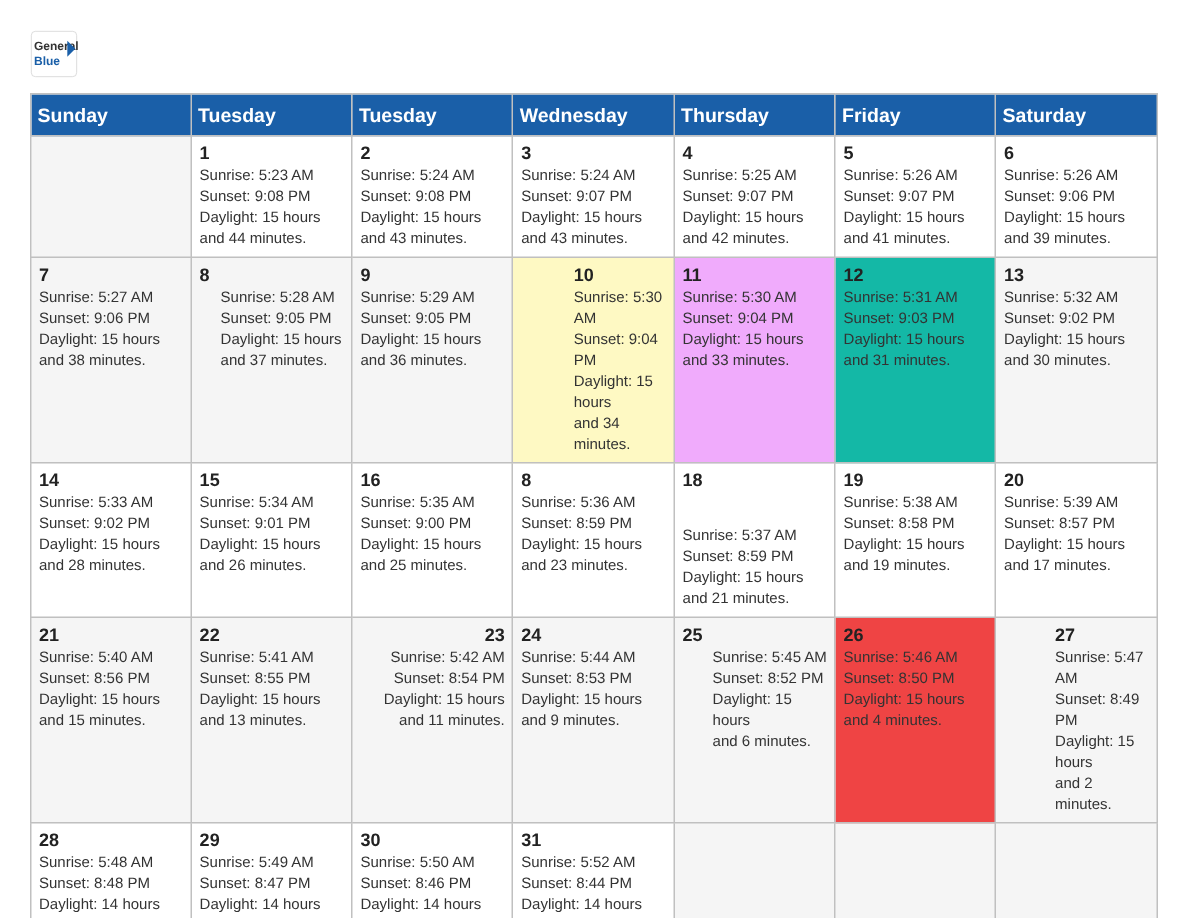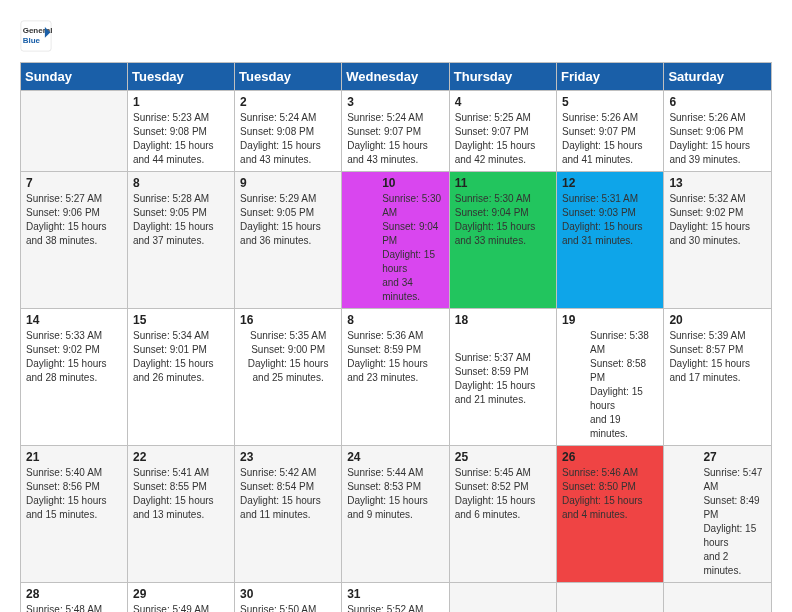--- a/index.html
+++ b/index.html
@@ -155,47 +155,47 @@
       <tr style="background: rgb(245, 245, 245);">
         <td style="background: rgb(245, 245, 245);">
           <span class="day-num">7</span>
           <div class="day-info" style="white-space: pre-line;">Sunrise: 5:27 AM
 Sunset: 9:06 PM
 Daylight: 15 hours
 and 38 minutes.</div>
         </td>
         <td style="background: rgb(245, 245, 245);">
           <span class="day-num">8</span>
-          <div class="day-info" style="white-space: pre-line;">Sunrise: 5:28 AM
+          <div class="day-info" style="white-space: pre-line; margin-left: 14px;">Sunrise: 5:28 AM
 Sunset: 9:05 PM
 Daylight: 15 hours
 and 37 minutes.</div>
         </td>
         <td style="background: rgb(245, 245, 245);">
           <span class="day-num">9</span>
           <div class="day-info" style="white-space: pre-line;">Sunrise: 5:29 AM
 Sunset: 9:05 PM
 Daylight: 15 hours
 and 36 minutes.</div>
         </td>
-        <td style="background: #d946ef; padding-left: 40px;">
+        <td style="background: #fef9c3; padding-left: 40px;">
           <span class="day-num">10</span>
           <div class="day-info" style="white-space: pre-line;">Sunrise: 5:30 AM
 Sunset: 9:04 PM
 Daylight: 15 hours
 and 34 minutes.</div>
         </td>
-        <td style="background: #22c55e;">
+        <td style="background: #f0abfc;">
           <span class="day-num">11</span>
           <div class="day-info" style="white-space: pre-line;">Sunrise: 5:30 AM
 Sunset: 9:04 PM
 Daylight: 15 hours
 and 33 minutes.</div>
         </td>
-        <td style="background: #0ea5e9;">
+        <td style="background: #14b8a6;">
           <span class="day-num">12</span>
           <div class="day-info" style="white-space: pre-line;">Sunrise: 5:31 AM
 Sunset: 9:03 PM
 Daylight: 15 hours
 and 31 minutes.</div>
         </td>
         <td style="background: rgb(245, 245, 245);">
           <span class="day-num">13</span>
           <div class="day-info" style="white-space: pre-line;">Sunrise: 5:32 AM
 Sunset: 9:02 PM
@@ -213,42 +213,42 @@
         </td>
         <td>
           <span class="day-num">15</span>
           <div class="day-info" style="white-space: pre-line;">Sunrise: 5:34 AM
 Sunset: 9:01 PM
 Daylight: 15 hours
 and 26 minutes.</div>
         </td>
         <td>
           <span class="day-num">16</span>
-          <div class="day-info" style="white-space: pre-line; text-align: center;">Sunrise: 5:35 AM
+          <div class="day-info" style="white-space: pre-line;">Sunrise: 5:35 AM
 Sunset: 9:00 PM
 Daylight: 15 hours
 and 25 minutes.</div>
         </td>
         <td>
           <span class="day-num">8</span>
           <div class="day-info" style="white-space: pre-line;">Sunrise: 5:36 AM
 Sunset: 8:59 PM
 Daylight: 15 hours
 and 23 minutes.</div>
         </td>
         <td>
           <span class="day-num">18</span>
           <div class="day-info" style="white-space: pre-line; margin-top: 24px;">Sunrise: 5:37 AM
 Sunset: 8:59 PM
 Daylight: 15 hours
 and 21 minutes.</div>
         </td>
         <td>
           <span class="day-num">19</span>
-          <div class="day-info" style="white-space: pre-line; margin-left: 28px;">Sunrise: 5:38 AM
+          <div class="day-info" style="white-space: pre-line;">Sunrise: 5:38 AM
 Sunset: 8:58 PM
 Daylight: 15 hours
 and 19 minutes.</div>
         </td>
         <td>
           <span class="day-num">20</span>
           <div class="day-info" style="white-space: pre-line;">Sunrise: 5:39 AM
 Sunset: 8:57 PM
 Daylight: 15 hours
 and 17 minutes.</div>
@@ -262,37 +262,37 @@
 Daylight: 15 hours
 and 15 minutes.</div>
         </td>
         <td style="background: rgb(245, 245, 245);">
           <span class="day-num">22</span>
           <div class="day-info" style="white-space: pre-line;">Sunrise: 5:41 AM
 Sunset: 8:55 PM
 Daylight: 15 hours
 and 13 minutes.</div>
         </td>
-        <td style="background: rgb(245, 245, 245);">
+        <td style="background: rgb(245, 245, 245); text-align: right;">
           <span class="day-num">23</span>
           <div class="day-info" style="white-space: pre-line;">Sunrise: 5:42 AM
 Sunset: 8:54 PM
 Daylight: 15 hours
 and 11 minutes.</div>
         </td>
         <td style="background: rgb(245, 245, 245); margin-top: 16px;">
           <span class="day-num">24</span>
           <div class="day-info" style="white-space: pre-line;">Sunrise: 5:44 AM
 Sunset: 8:53 PM
 Daylight: 15 hours
 and 9 minutes.</div>
         </td>
         <td style="background: rgb(245, 245, 245);">
           <span class="day-num">25</span>
-          <div class="day-info" style="white-space: pre-line;">Sunrise: 5:45 AM
+          <div class="day-info" style="white-space: pre-line; margin-left: 20px;">Sunrise: 5:45 AM
 Sunset: 8:52 PM
 Daylight: 15 hours
 and 6 minutes.</div>
         </td>
         <td style="background: #ef4444;">
           <span class="day-num">26</span>
           <div class="day-info" style="white-space: pre-line;">Sunrise: 5:46 AM
 Sunset: 8:50 PM
 Daylight: 15 hours
 and 4 minutes.</div>

